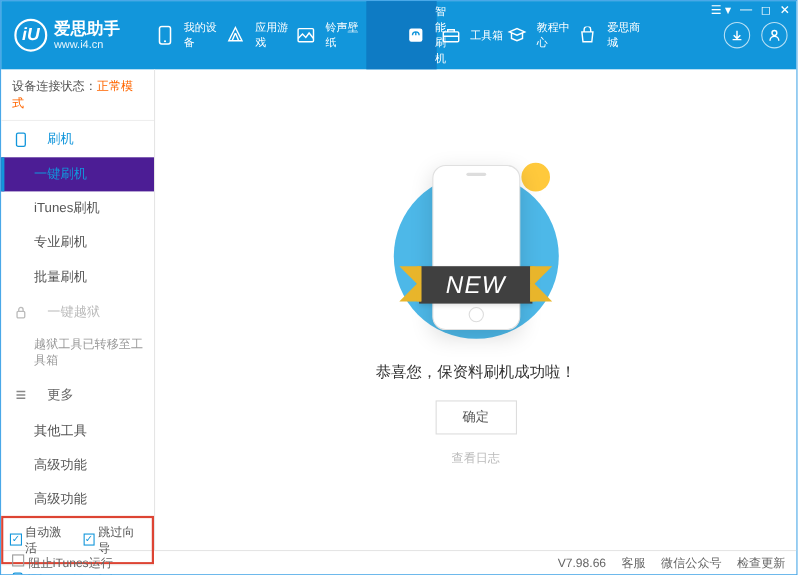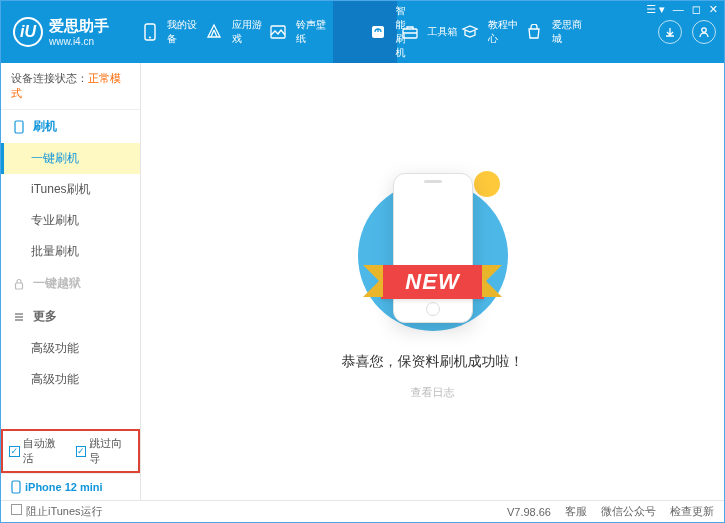--- a/index.html
+++ b/index.html
@@ -15,39 +15,39 @@
 .nav-item.active { background: #0e7bc4; padding-left: 44px; }
 .nav-icon { width: 18px; height: 18px; display: flex; align-items: center; justify-content: center; }
 .header-right { margin-left: auto; display: flex; align-items: center; padding-right: 8px; gap: 10px; }
 .circ-btn { width: 24px; height: 24px; border: 1.5px solid rgba(255,255,255,0.7); border-radius: 50%; display: flex; align-items: center; justify-content: center; cursor: pointer; }
 .win-controls { position: absolute; top: 2px; right: 6px; display: flex; gap: 8px; color: #fff; font-size: 11px; }
 .win-controls span { cursor: pointer; }
 .body-area { display: flex; height: calc(100% - 62px - 22px); }
 .sidebar { width: 140px; border-right: 1px solid #e5e5e5; display: flex; flex-direction: column; font-size: 12px; color: #555; }
 .status-row { padding: 8px 10px; border-bottom: 1px solid #eee; font-size: 11px; }
 .status-val { color: #ff6600; }
-.side-head { display: flex; align-items: center; gap: 8px; padding: 8px 12px; color: #666; cursor: pointer; font-weight: bold; }
+.side-head { display: flex; align-items: center; gap: 18px; padding: 8px 12px; color: #666; cursor: pointer; }
 .side-head.blue { color: #1296db; }
 .side-head.gray { color: #bbb; }
 .side-item { padding: 7px 10px 7px 30px; cursor: pointer; color: #555; }
-.side-item.active { background: #fef9c3; color: #1296db; border-left: 3px solid #1296db; padding-left: 27px; }
+.side-item.active { background: #4c1d95; color: #1296db; border-left: 3px solid #1296db; padding-left: 27px; }
 .side-note { padding: 6px 10px 6px 30px; color: #999; font-size: 11px; line-height: 1.4; }
 .side-flex { flex: 1; }
 .check-row { border: 2px solid #d43; padding: 5px 6px; display: flex; gap: 10px; font-size: 11px; align-items: center; color: #555; }
 .check-item { display: flex; align-items: center; gap: 3px; }
 .cb { width: 11px; height: 11px; border: 1px solid #1296db; display: inline-flex; align-items: center; justify-content: center; color: #1296db; font-size: 9px; line-height: 1; }
 .device-area { padding: 6px 10px; border-top: 1px solid #eee; font-size: 11px; }
 .device-name { color: #1296db; font-weight: bold; display: flex; align-items: center; gap: 4px; }
 .main { flex: 1; display: flex; flex-direction: column; align-items: center; justify-content: center; position: relative; }
 .illus { width: 150px; height: 170px; position: relative; display: flex; align-items: center; justify-content: center; }
 .phone { width: 80px; height: 150px; background: #fff; border-radius: 12px; box-shadow: 0 6px 20px rgba(0,0,0,0.15); border: 1px solid #e0e0e0; position: relative; }
 .phone::before { content: ""; position: absolute; top: 6px; left: 50%; transform: translateX(-50%); width: 18px; height: 3px; background: #ddd; border-radius: 2px; }
 .phone::after { content: ""; position: absolute; bottom: 6px; left: 50%; transform: translateX(-50%); width: 12px; height: 12px; border: 1px solid #ddd; border-radius: 50%; }
 .sun { position: absolute; top: 8px; right: 8px; width: 26px; height: 26px; background: #ffc93c; border-radius: 50%; }
-.ribbon { position: absolute; bottom: 34px; background: #ef4444; color: #fff; font-weight: 700; font-style: italic; font-size: 22px; padding: 4px 24px; letter-spacing: 1px; box-shadow: 0 2px 4px rgba(0,0,0,0.1); }
+.ribbon { position: absolute; bottom: 34px; background: #404040; color: #fff; font-weight: 400; font-style: italic; font-size: 22px; padding: 4px 24px; letter-spacing: 1px; box-shadow: 0 2px 4px rgba(0,0,0,0.1); }
 .ribbon::before, .ribbon::after { content: ""; position: absolute; top: 0; border: 16px solid #e8b52b; }
 .ribbon::before { left: -18px; border-left-color: transparent; border-right-width: 4px; }
 .ribbon::after { right: -18px; border-right-color: transparent; border-left-width: 4px; }
 .circle-bg { position: absolute; width: 150px; height: 150px; background: #4db8e8; border-radius: 50%; top: 18px; z-index: -1; }
 .success-text { margin-top: 20px; font-size: 14px; color: #333; }
 .ok-btn { margin-top: 16px; border: 1px solid #ddd; background: #fff; padding: 6px 24px; font-size: 12px; color: #555; cursor: pointer; }
 .log-link { margin-top: 14px; font-size: 11px; color: #bbb; cursor: pointer; }
 .footer { height: 22px; border-top: 1px solid #e5e5e5; display: flex; align-items: center; font-size: 11px; color: #666; padding: 0 10px; }
 .footer .cb2 { width: 11px; height: 11px; border: 1px solid #999; margin-right: 4px; display: inline-block; }
 .footer-right { margin-left: auto; display: flex; gap: 14px; align-items: center; }
@@ -166,27 +166,29 @@
     <div class="side-item">专业刷机</div>
     <div class="side-item">批量刷机</div>
 
     <div class="side-head gray">
       <svg width="12" height="12" viewBox="0 0 12 12">
           <rect x="2.5" y="5" width="7" height="6" rx="1" fill="none" stroke="#bbb" stroke-width="1.2"></rect>
           <path d="M4 5 V3.5 A2 2 0 0 1 8 3.5 V5" fill="none" stroke="#bbb" stroke-width="1.2"></path>
         </svg>
       <span>一键越狱</span>
     </div>
+    <div class="side-note">越狱工具已转移至工具箱</div>
 
     <div class="side-head">
       <svg width="12" height="12" viewBox="0 0 12 12">
           <path d="M2 3 H10 M2 6 H10 M2 9 H10" stroke="#888" stroke-width="1.4"></path>
         </svg>
       <span>更多</span>
     </div>
+    <div class="side-item">其他工具</div>
     <div class="side-item">高级功能</div>
     <div class="side-item">高级功能</div>
 
     <div class="side-flex"></div>
 
     <div class="check-row">
       <label class="check-item">
           <span class="cb">✓</span>
           <span>自动激活</span>
         </label>
@@ -208,20 +210,21 @@
   </div>
 
   <div class="main">
     <div class="illus">
       <div class="circle-bg"></div>
       <div class="sun"></div>
       <div class="phone"></div>
       <div class="ribbon">NEW</div>
     </div>
     <div class="success-text">恭喜您，保资料刷机成功啦！</div>
+    <button class="ok-btn">确定</button>
     <div class="log-link">查看日志</div>
   </div>
 </div>
 
 <div class="footer">
   <label style="display:flex;align-items:flex-start;">
       <span class="cb2"></span>
       <span>阻止iTunes运行</span>
     </label>
   <div class="footer-right">

